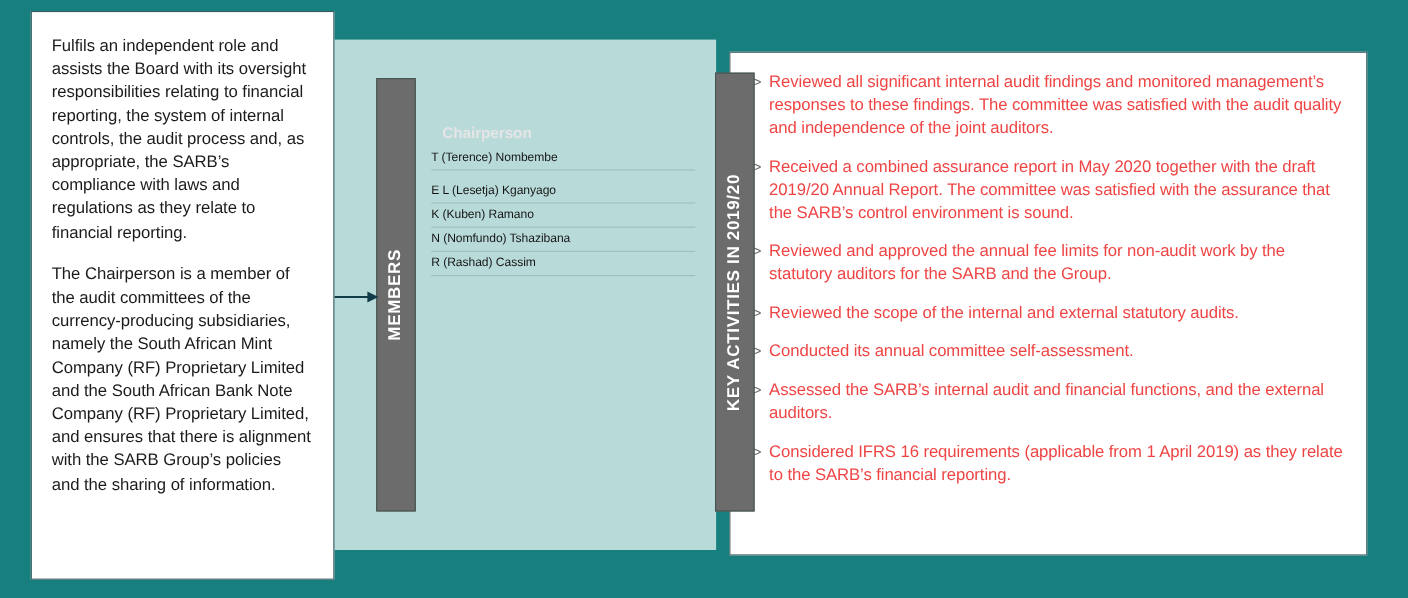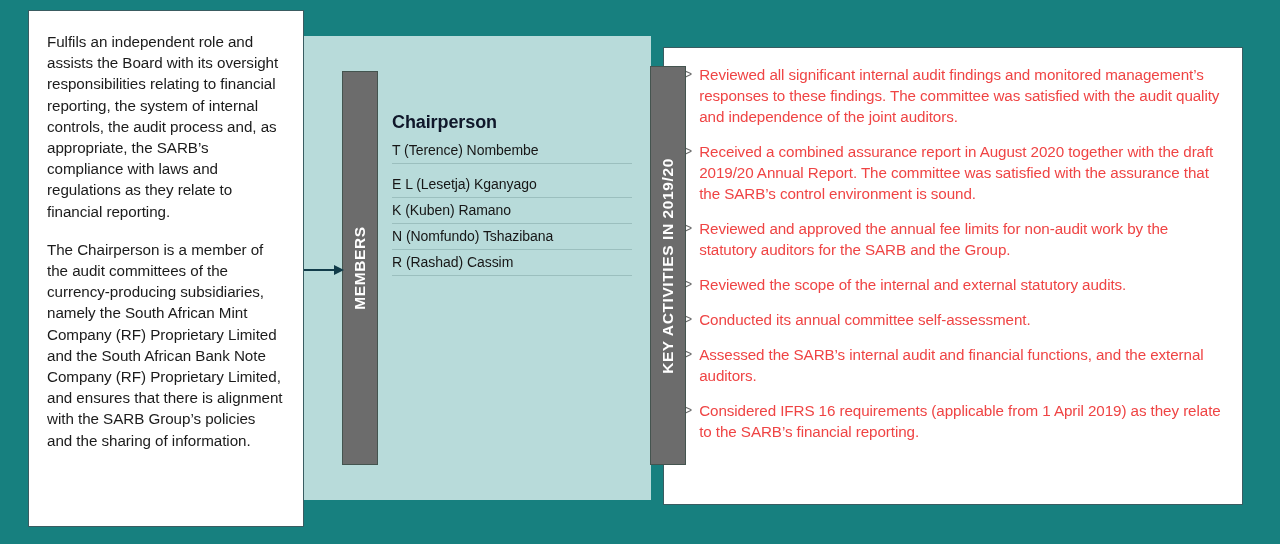--- a/index.html
+++ b/index.html
@@ -115,29 +115,29 @@
 
   
   #members-list {
     position: absolute;
     left: 392px;
     top: 112px;
     width: 240px;
   }
   .member-group { margin-bottom: 8px; }
   .member-group-title {
-    color: #0f172a;
-    font-size: 18px;
+    color: #e5e5e5;
+    font-size: 14px;
     font-weight: 700;
-    margin: 0 0 5px 0;
+    margin: 0 0 5px 10px;
     letter-spacing: -0.1px;
   }
   .member-group:not(:first-child) .member-group-title { margin-top: 12px; }
   .member-row {
-    font-size: 14px;
+    font-size: 11px;
     color: #161616;
     padding: 4px 0 5px 0;
     border-bottom: 1px solid #9bbfbe;
     letter-spacing: -0.05px;
   }
 
   
   #activities-card {
     position: absolute;
     left: 663px;
@@ -215,21 +215,21 @@
 
   <div id="activities-card">
 
     <div class="activity-item">
       <span class="activity-bullet">&gt;</span>
       <span class="activity-text">Reviewed all significant internal audit findings and monitored management’s responses to these findings. The committee was satisfied with the audit quality and independence of the joint auditors.</span>
     </div>
 
     <div class="activity-item">
       <span class="activity-bullet">&gt;</span>
-      <span class="activity-text">Received a combined assurance report in August 2020 together with the draft 2019/20 Annual Report. The committee was satisfied with the assurance that the SARB’s control environment is sound.</span>
+      <span class="activity-text">Received a combined assurance report in May 2020 together with the draft 2019/20 Annual Report. The committee was satisfied with the assurance that the SARB’s control environment is sound.</span>
     </div>
 
     <div class="activity-item">
       <span class="activity-bullet">&gt;</span>
       <span class="activity-text">Reviewed and approved the annual fee limits for non-audit work by the statutory auditors for the SARB and the Group.</span>
     </div>
 
     <div class="activity-item">
       <span class="activity-bullet">&gt;</span>
       <span class="activity-text">Reviewed the scope of the internal and external statutory audits.</span>

